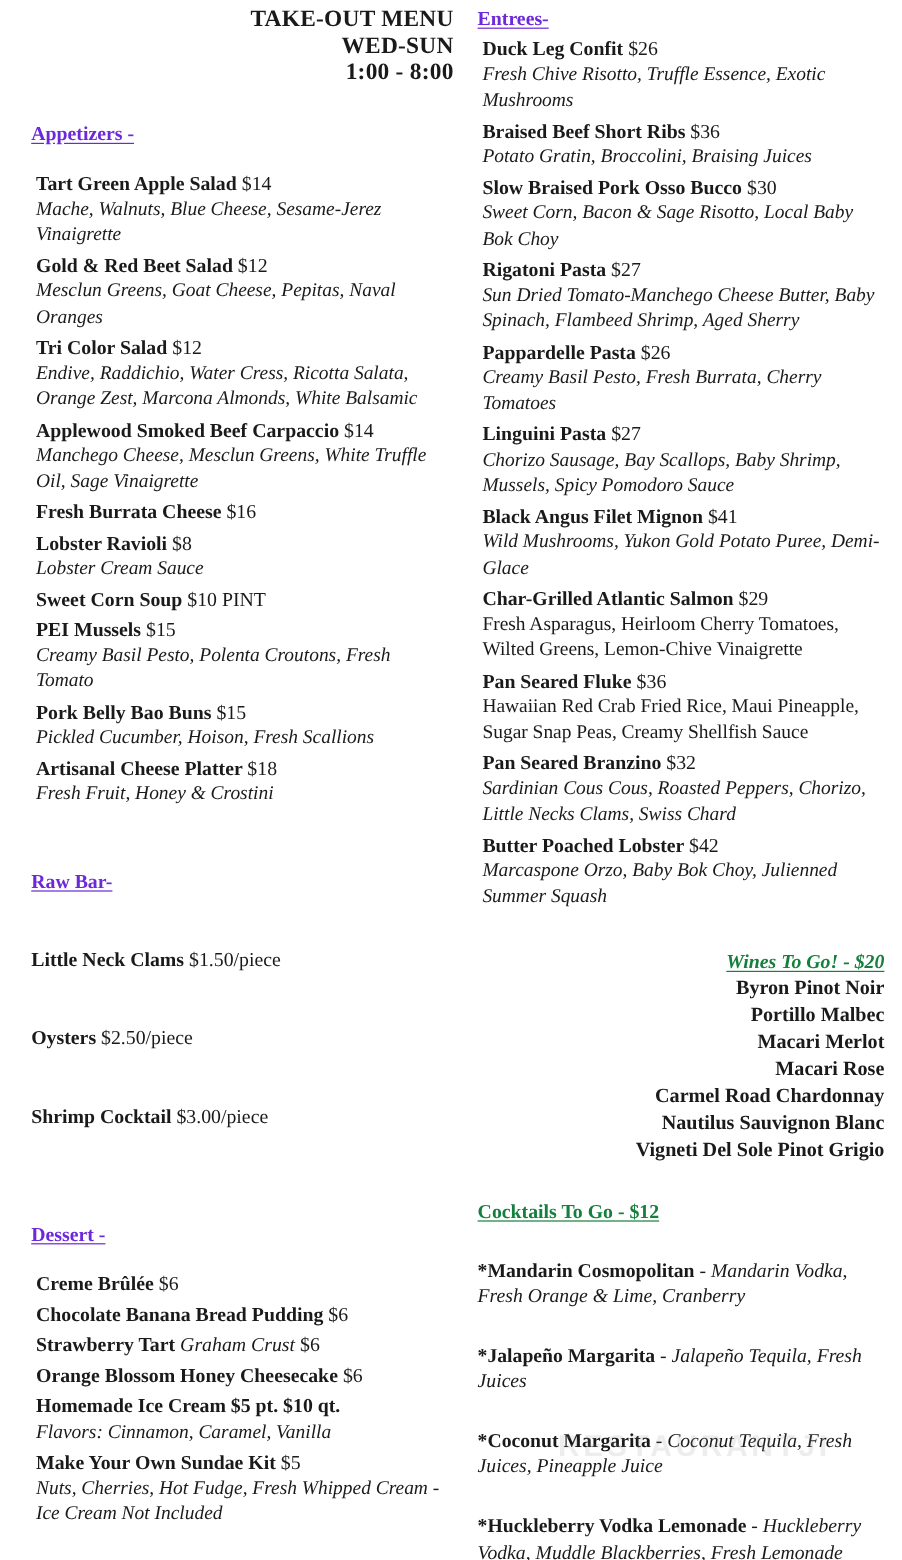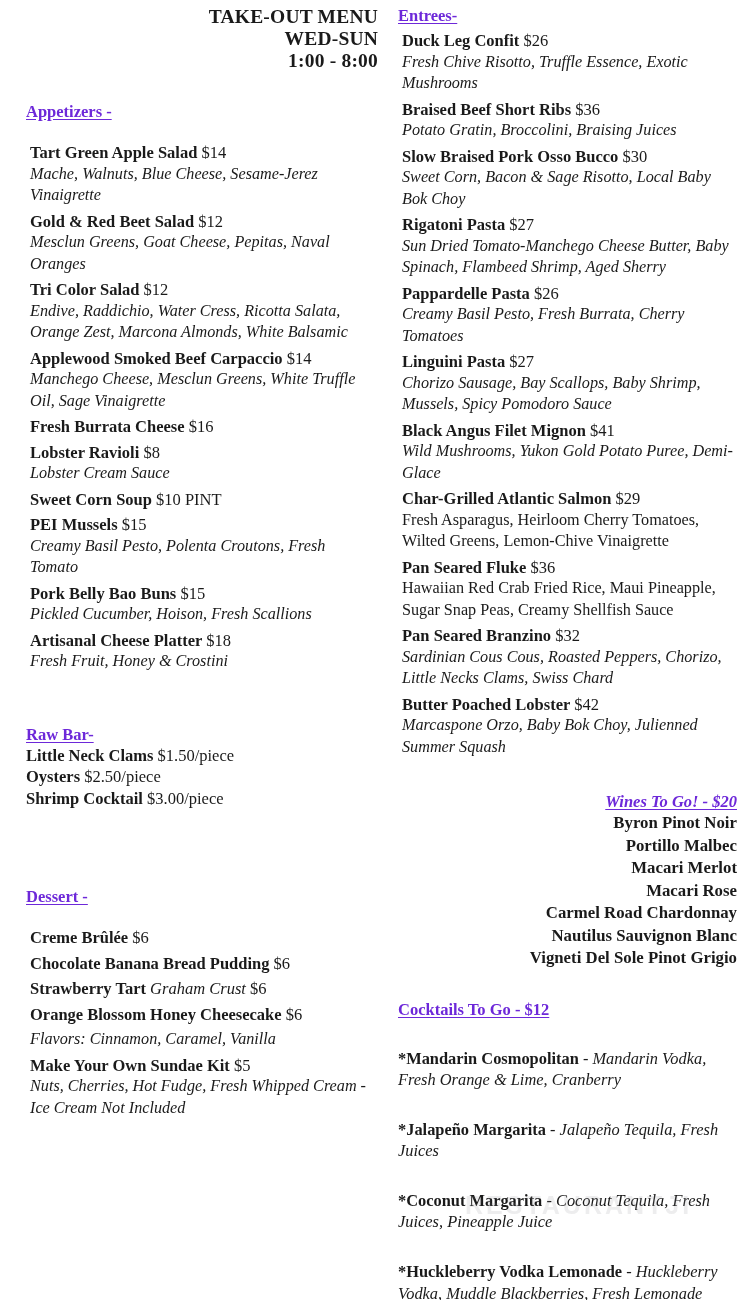--- a/index.html
+++ b/index.html
@@ -47,21 +47,21 @@
   
   .section-head {
     color: #6d28d9;
     font-weight: bold;
     font-size: 16.5px;
     line-height: 20px;
     text-decoration: underline;
     text-underline-offset: 2px;
   }
   .section-head.dark {
-    color: #6d28d9;
+    color: #15803d;
   }
   .section-head.italic {
     font-style: italic;
   }
 
   
   .item { margin: 4px; }
   .item-name {
     font-weight: bold;
     font-size: 16.5px;
@@ -85,20 +85,21 @@
   .gap-sm { height: 16px; }
   .gap-md { height: 30px; }
   .gap-lg { height: 48px; }
   .gap-xl { height: 78px; }
 
   
   .simple-line {
     font-weight: bold;
     font-size: 16.5px;
     line-height: 21.5px;
+    margin-top: 44px;
   }
   .simple-line .price { font-weight: normal; }
 
   
   .wines {
     text-align: right;
   }
   .wines .section-head {
     display: inline-block;
   }
@@ -225,20 +226,21 @@
       <div class="item">
         <div class="item-name"><span>Chocolate Banana Bread Pudding</span> <span class="item-price">$6</span></div>
       </div>
       <div class="item">
         <div class="item-name"><span>Strawberry Tart</span> <span class="inline-italic">Graham Crust</span> <span class="item-price">$6</span></div>
       </div>
       <div class="item">
         <div class="item-name"><span>Orange Blossom Honey Cheesecake</span> <span class="item-price">$6</span></div>
       </div>
       <div class="item">
+        <div class="item-name"><span>Homemade Ice Cream</span> <span>$5 pt. $10 qt.</span></div>
         <div class="item-sub">Flavors: Cinnamon, Caramel, Vanilla</div>
       </div>
       <div class="item">
         <div class="item-name"><span>Make Your Own Sundae Kit</span> <span class="item-price">$5</span></div>
         <div class="item-sub">Nuts, Cherries, Hot Fudge, Fresh Whipped Cream - Ice Cream Not Included</div>
       </div>
     </div>
 
   </div>
 

